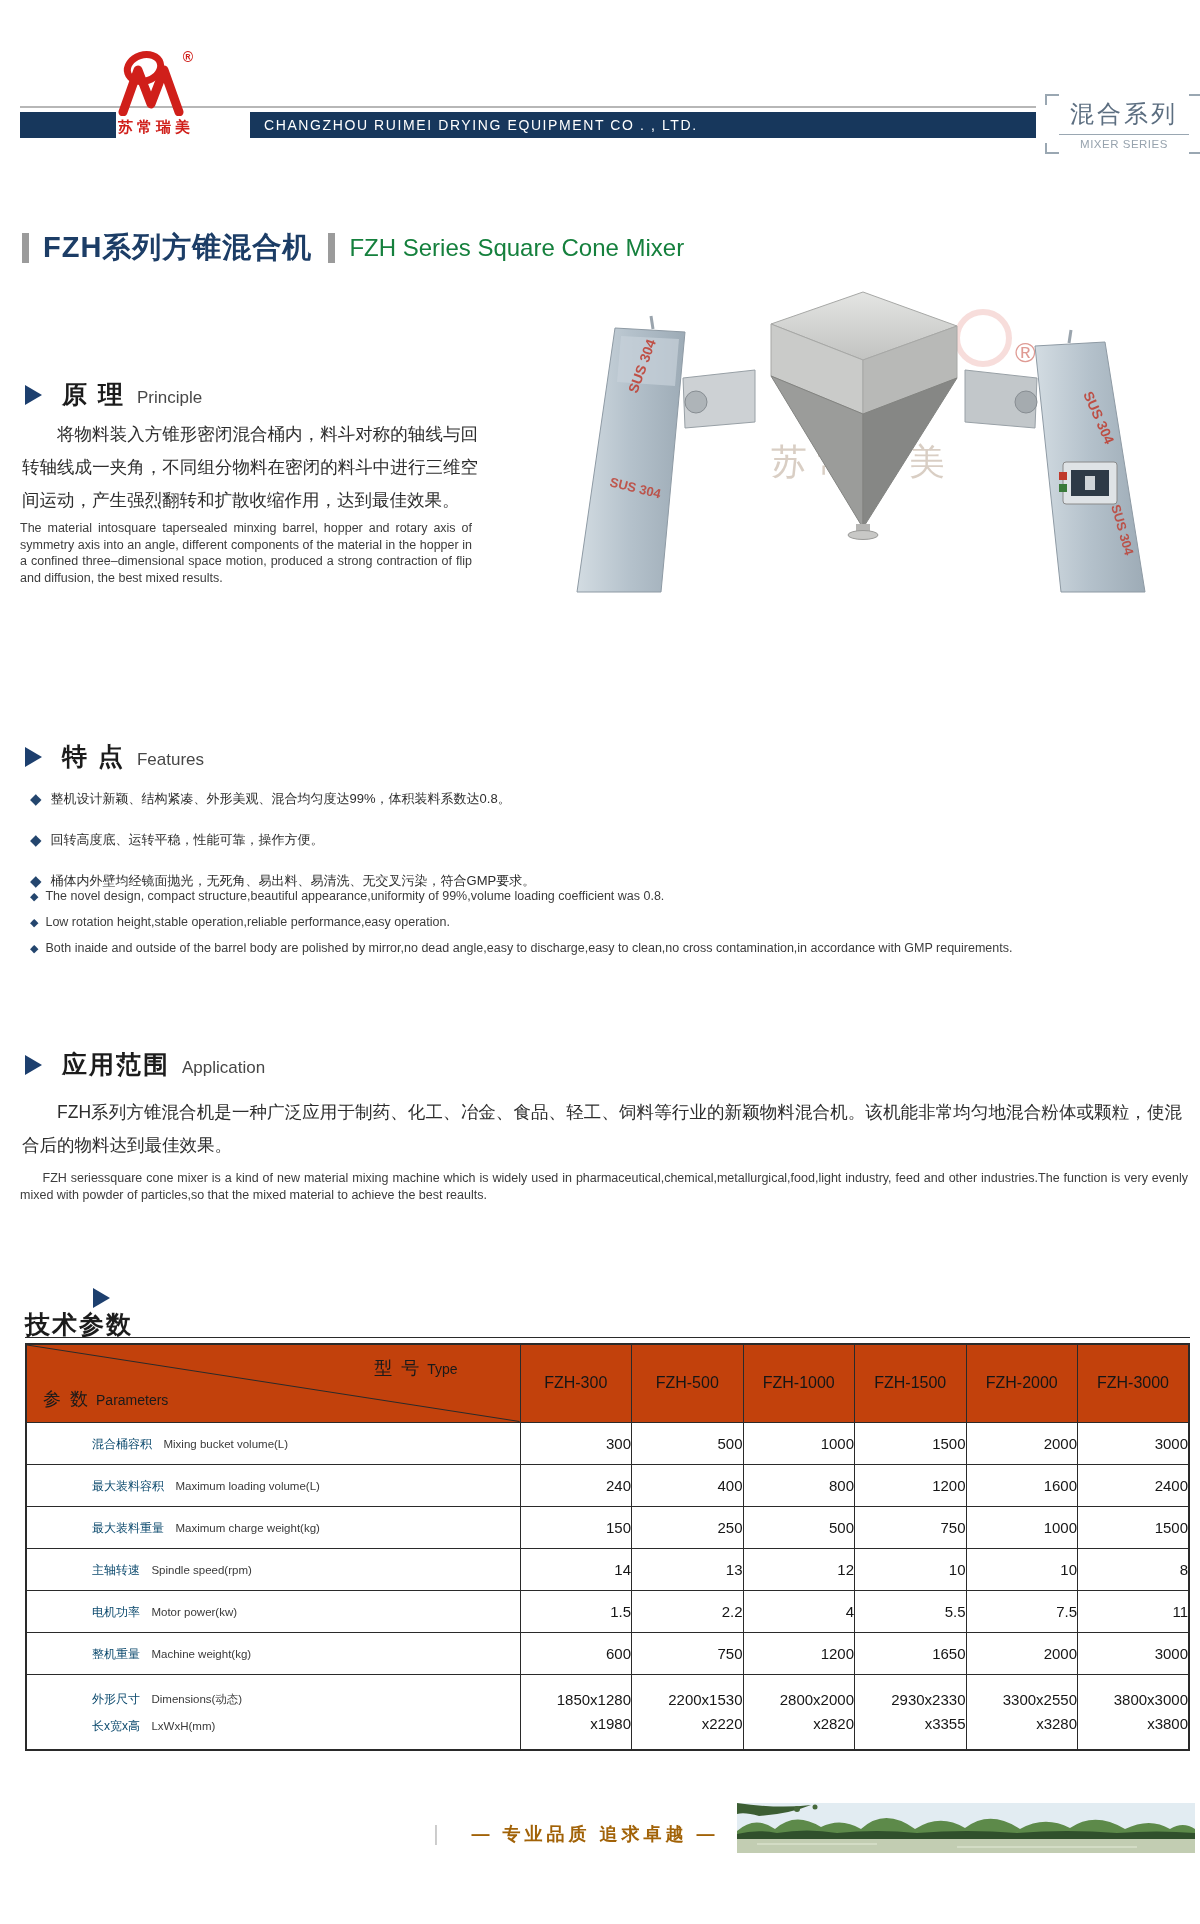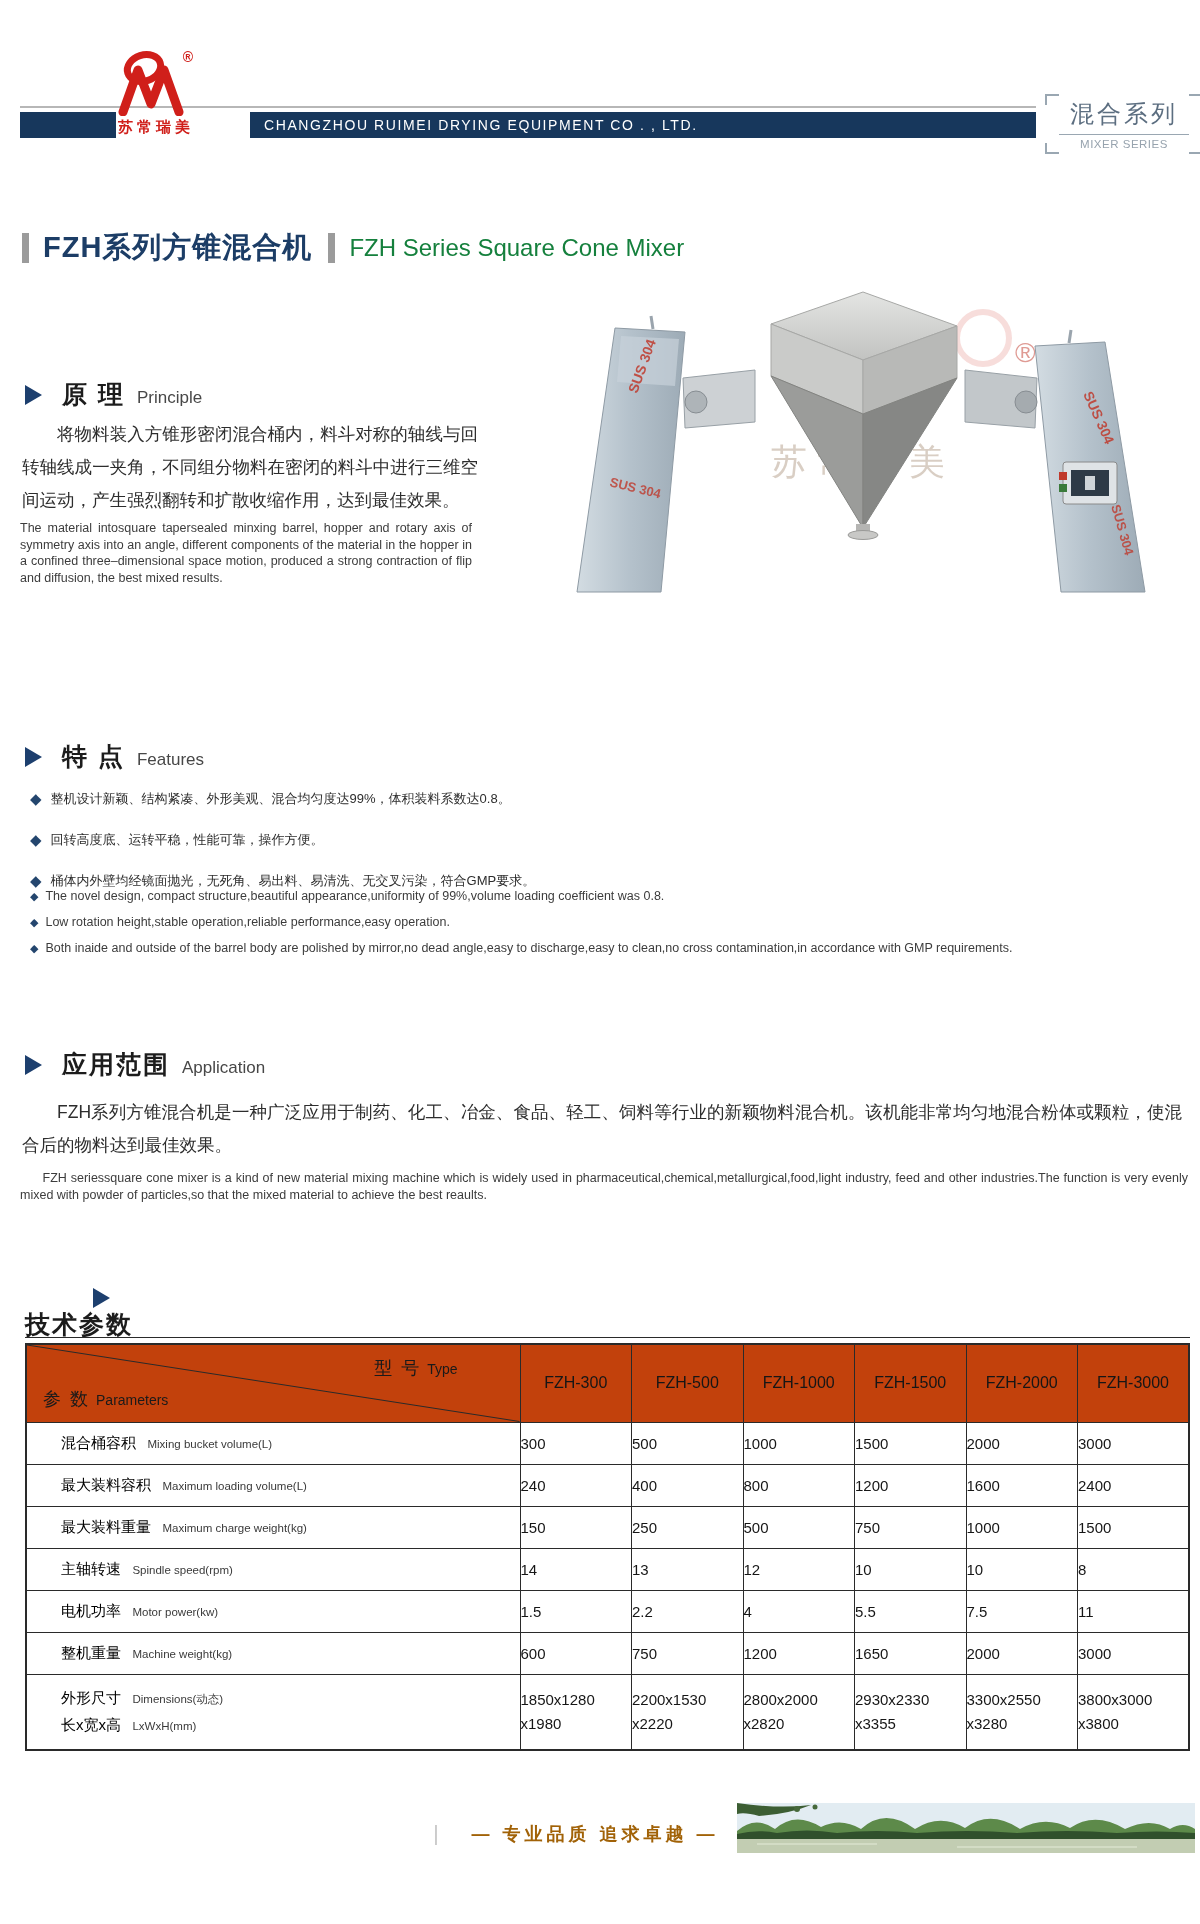--- a/index.html
+++ b/index.html
@@ -73,23 +73,23 @@
   .ptable tr.r{height:42px;}
   .ptable tr.rd{height:76px;}
   .diag-cell{position:relative;}
   .diag-svg{position:absolute;left:0;top:0;width:100%;height:100%;}
   .corner-top{position:absolute;top:11px;right:62px;font-size:18px;color:#1a1a1a;letter-spacing:2px;}
   .corner-top .sub{font-size:14px;letter-spacing:0;margin-left:6px;}
   .corner-bot{position:absolute;bottom:11px;left:16px;font-size:18px;color:#1a1a1a;letter-spacing:2px;}
   .corner-bot .sub{font-size:14px;letter-spacing:0;margin-left:6px;}
   .model-cell{text-align:center;font-size:16px;color:#161616;margin-left:32px;}
   .lbl-cell{padding-left:34px !important;}
-  .lbl-cn{font-size:15px;color:#000000;}
+  .lbl-cn{font-size:12px;color:#0c4a6e;margin-left:31px;}
   .lbl-en{font-size:11.5px;color:#3a3a3a;margin-left:7px;}
-  .val-cell{text-align:left;font-size:15px;color:#161616;}
+  .val-cell{text-align:right;font-size:15px;color:#161616;}
   .pre{white-space:pre-line;line-height:24px;}
   .lbl-line{line-height:26px;}
 
   
   .footer-slogan{left:400px;top:1820px;display:flex;align-items:center;}
   .fbar{color:#b0b0b0;font-size:20px;margin:0 26px;}
   .ftext{font-size:18px;color:#a16207;letter-spacing:4px;font-weight:bold;text-align:center;}
   .footer-photo{left:737px;top:1803px;width:458px;height:50px;}
 </style>
 </head>

